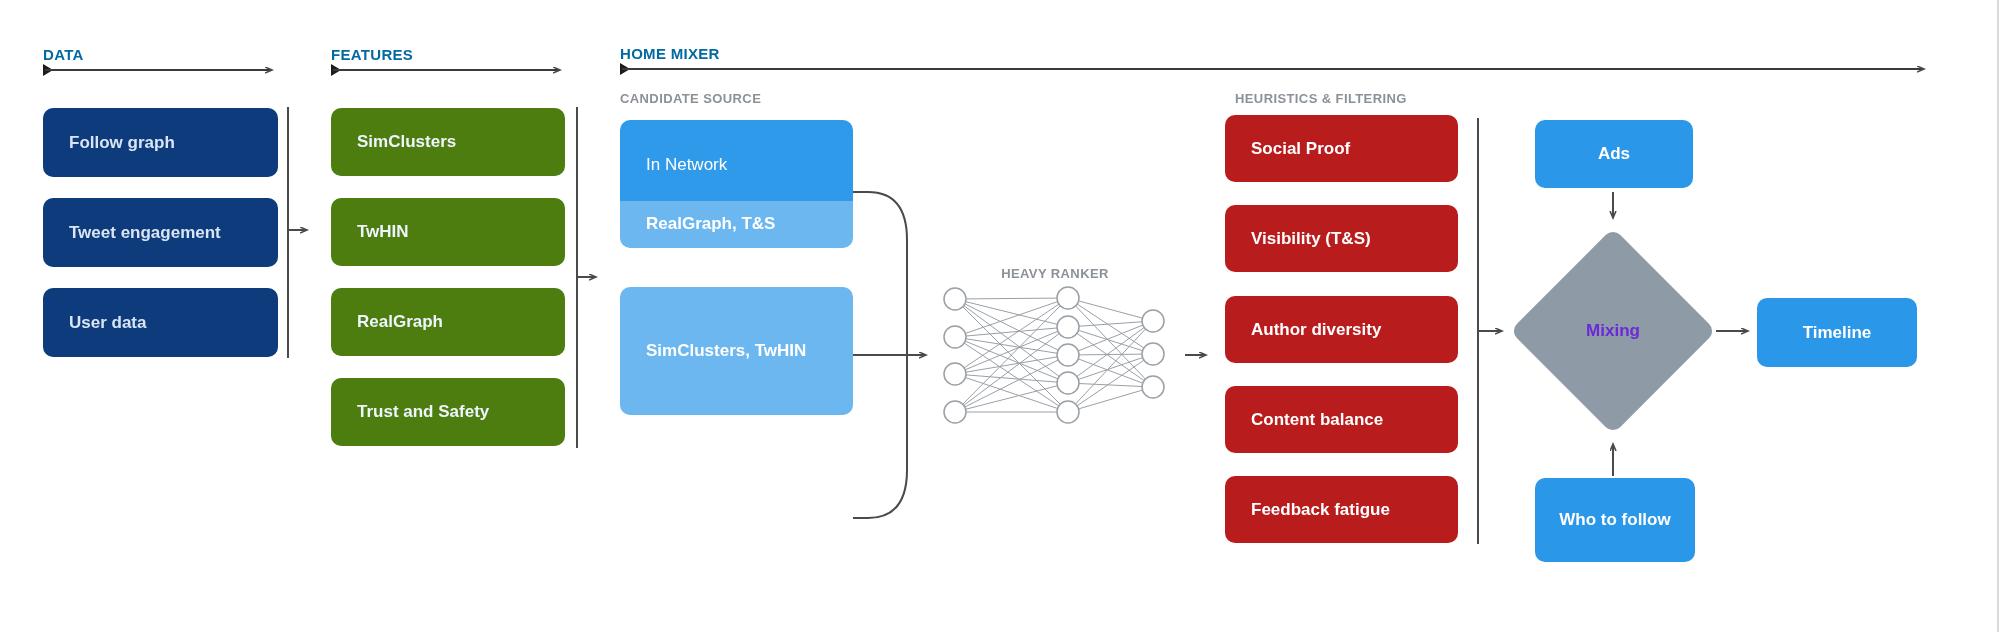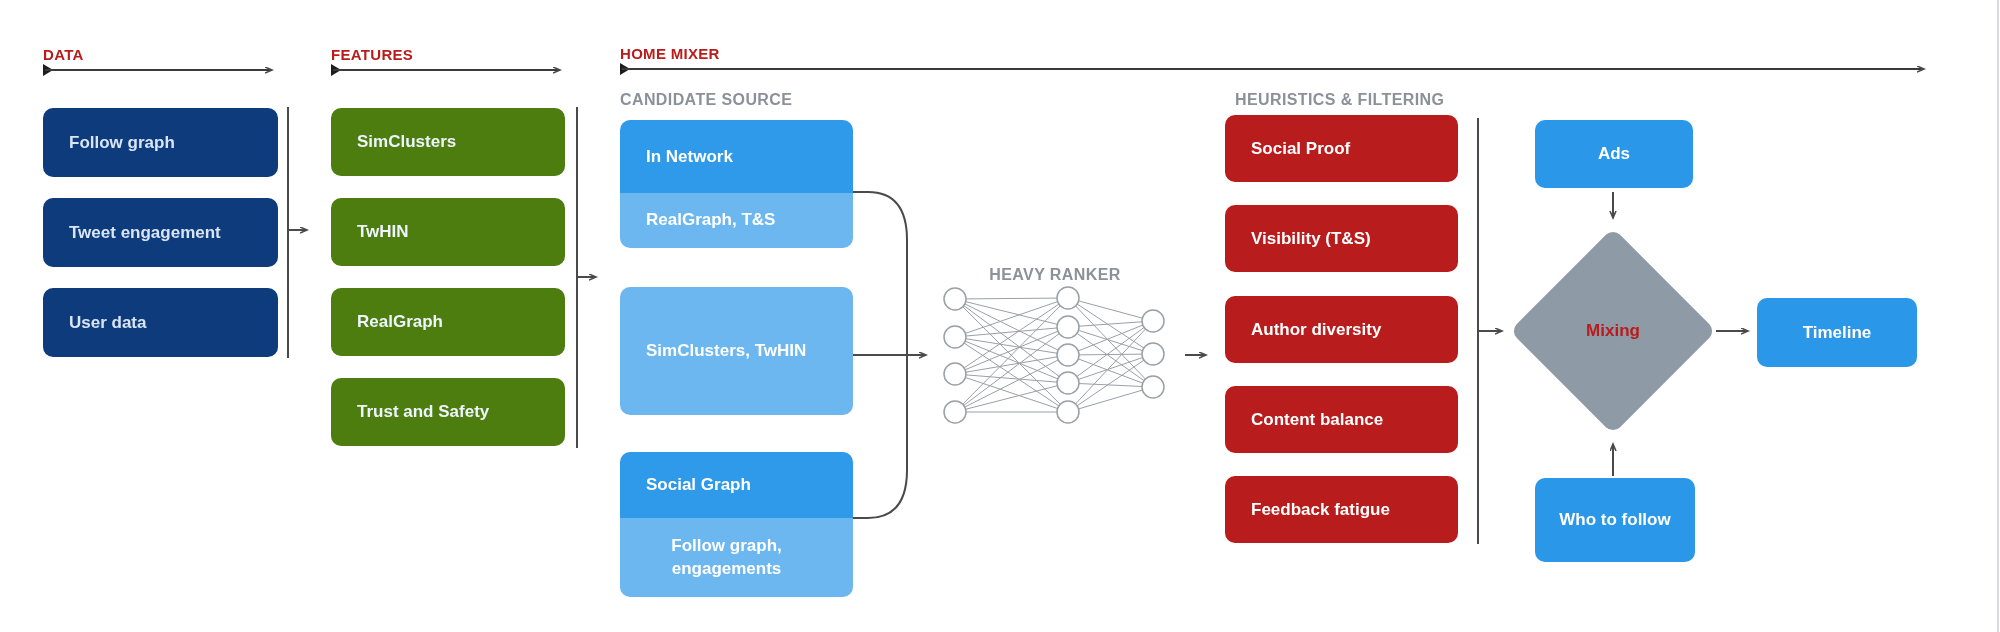--- a/index.html
+++ b/index.html
@@ -1,34 +1,34 @@
 <!DOCTYPE html>
 <html><head>
 <meta charset="utf-8">
 <style>
   html,body{margin:0;padding:0;background:#ffffff;}
   body{font-family:"Liberation Sans", sans-serif;}
   .canvas{position:relative;width:2000px;height:632px;background:#ffffff;overflow:hidden;}
   .overlay{position:absolute;left:0;top:0;pointer-events:none;}
-  .hdr-main{position:absolute;font-size:15px;font-weight:bold;color:#b91c1c;letter-spacing:.3px;}
-  .hdr-sub{position:absolute;font-size:16px;font-weight:bold;color:#8b9198;letter-spacing:.4px;}
+  .hdr-main{position:absolute;font-size:15px;font-weight:bold;color:#0369a1;letter-spacing:.3px;}
+  .hdr-sub{position:absolute;font-size:13px;font-weight:bold;color:#8b9198;letter-spacing:.4px;}
   .box{position:absolute;display:flex;align-items:center;box-sizing:border-box;border-radius:10px;
        color:#ffffff;font-size:17px;font-weight:bold;padding:0 16px 0 26px;}
   .navy{background:#0d3b7c;color:#d9e5f5;left:43px;width:235px;height:69px;}
   .fblue{background:#4d7c0f;color:#eef5fd;left:331px;width:234px;height:68px;}
   .hblue{background:#b91c1c;left:1225px;width:233px;height:67px;}
   .bblue{background:#2b97e9;}
   .center{justify-content:center;padding:0;text-align:center;}
   .stack{position:absolute;left:620px;width:233px;border-radius:10px;overflow:hidden;display:flex;flex-direction:column;}
-  .stack .top{background:#2e9ae9;display:flex;align-items:center;padding:0 12px 0 26px;color:#fff;font-size:17px;font-weight:bold;}
+  .stack .top{background:#2e9ae9;display:flex;align-items:center;padding:8px 12px 0 26px;color:#fff;font-size:17px;font-weight:normal;}
   .stack .sub{background:#6cb7f0;display:flex;align-items:center;padding:0 46px 0 26px;color:#fff;font-size:17px;font-weight:bold;line-height:1.3;flex:1;text-align:center;}
   .diamond{position:absolute;left:1540px;top:258px;width:146px;height:146px;background:#8e9aa5;
            transform:rotate(45deg);border-radius:10px;}
   .diamond-label{position:absolute;left:1540px;top:258px;width:146px;height:146px;display:flex;
-           align-items:center;justify-content:center;color:#b91c1c;font-size:17px;font-weight:bold;}
+           align-items:center;justify-content:center;color:#6d28d9;font-size:17px;font-weight:bold;}
   .nn-edges line{stroke:#9aa0a6;stroke-width:1;}
   .nn-nodes circle{fill:#ffffff;stroke:#9aa0a6;stroke-width:1.5;}
   .flowline{stroke:#4a4a4a;stroke-width:2;fill:none;}
   .hdrline{stroke:#3a3a3a;stroke-width:2;fill:none;}
   .startcap{fill:#1c1c1c;}
   .edgeline{stroke:#d8dbde;stroke-width:2;}
 </style>
 </head>
 <body>
 
@@ -141,24 +141,20 @@
   <div class="box fblue" style="top:288px">RealGraph</div>
   <div class="box fblue" style="top:378px">Trust and Safety</div>
 
   <div class="stack" style="top:120px;height:128px">
     <div class="top" style="height:73px">In Network</div>
     <div class="sub">RealGraph, T&amp;S</div>
   </div>
   <div class="stack" style="top:287px;height:128px">
     <div class="sub" style="">SimClusters, TwHIN</div>
   </div>
-  <div class="stack" style="top:452px;height:145px">
-    <div class="top" style="height:66px">Social Graph</div>
-    <div class="sub">Follow graph, engagements</div>
-  </div>
 
   <div class="box hblue" style="top:115px">Social Proof</div>
   <div class="box hblue" style="top:205px">Visibility (T&amp;S)</div>
   <div class="box hblue" style="top:296px">Author diversity</div>
   <div class="box hblue" style="top:476px">Feedback fatigue</div>
   <div class="box hblue" style="top:386px">Content balance</div>
 
   <div class="box bblue center" style="left:1535px;top:120px;width:158px;height:68px">Ads</div>
   <div class="diamond"></div>
   <div class="diamond-label">Mixing</div>

